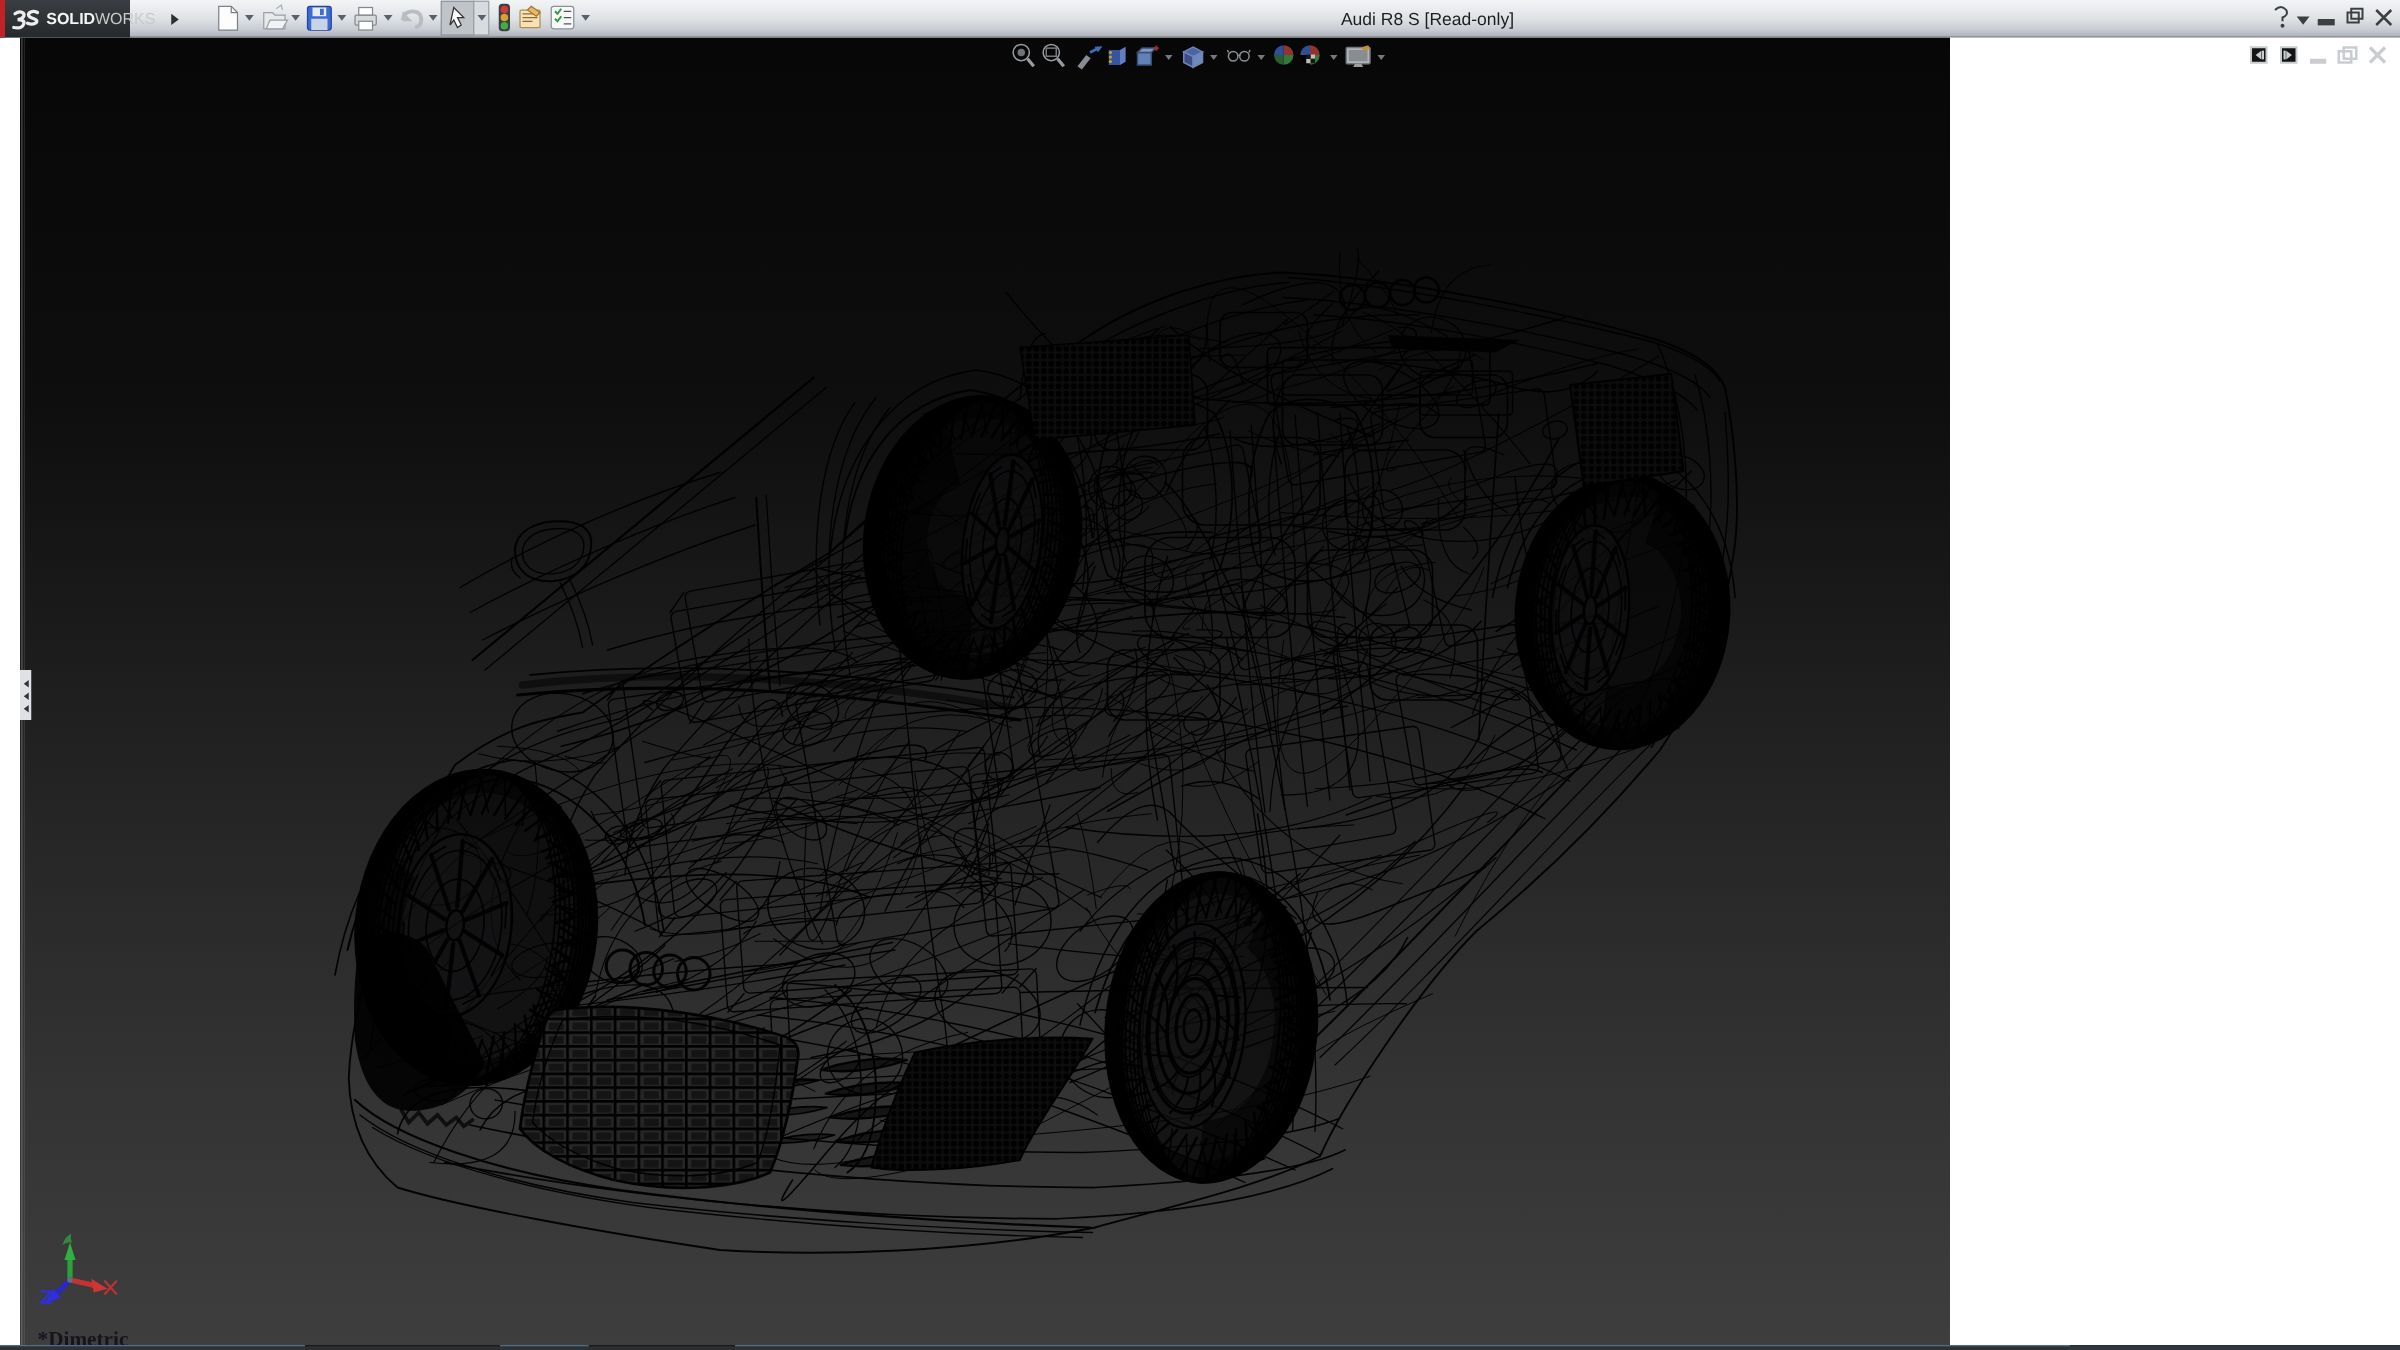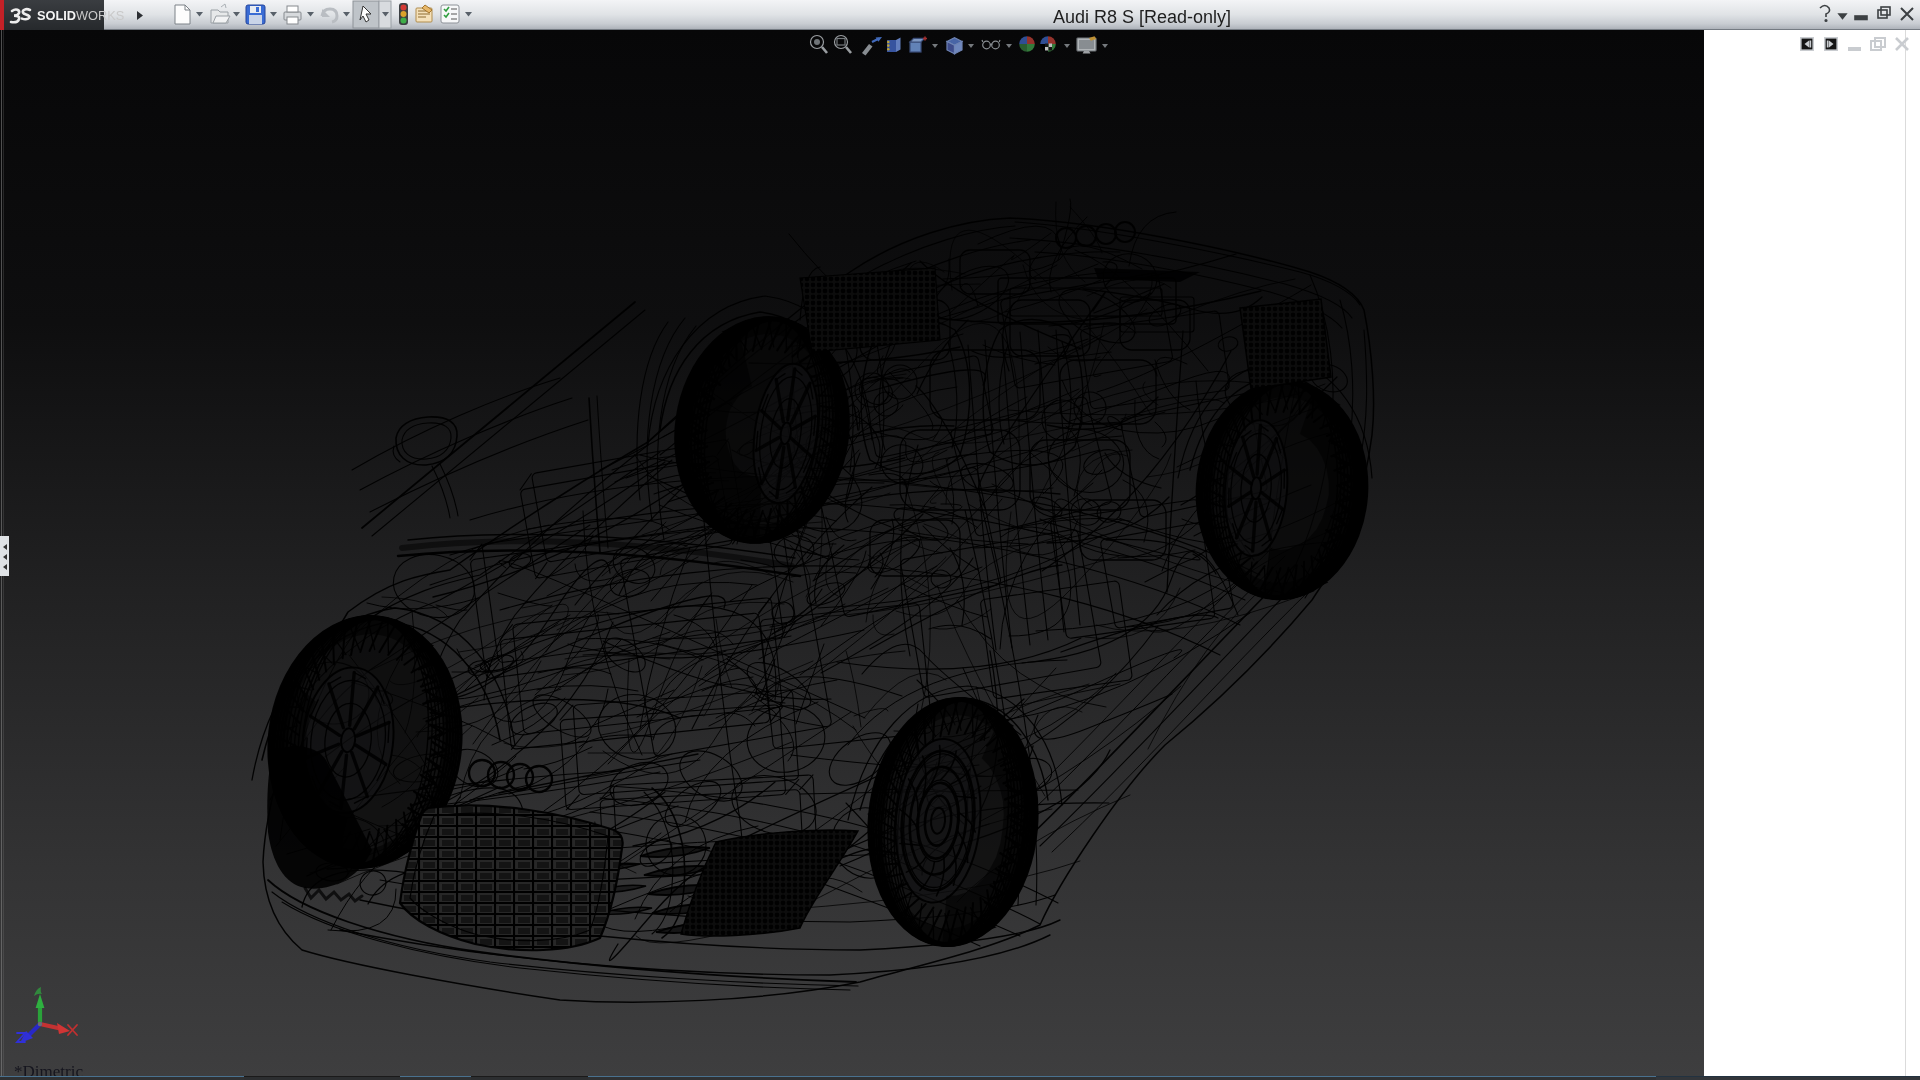--- a/index.html
+++ b/index.html
@@ -1,20 +1,20 @@
 <!DOCTYPE html>
 <html><head><meta charset="utf-8"><style>
 html,body{margin:0;padding:0;width:1920px;height:1080px;overflow:hidden;font-family:"Liberation Sans",sans-serif;}
 #titlebar{position:absolute;left:0;top:0;width:1920px;height:30px;background:linear-gradient(#f3f4f6 0%,#e0e3e6 50%,#c8ccd2 82%,#aeb3ba 100%);border-bottom:1px solid #757b83;box-sizing:border-box;}
 #logo{position:absolute;left:0;top:0;width:104px;height:30px;background:linear-gradient(#3a3d41,#26292c);}
 #redbar{position:absolute;left:0;top:0;width:4px;height:30px;background:#c42127;}
-#vp{position:absolute;left:0;top:30px;width:1704px;height:1046px;background:linear-gradient(#070708 0%,#0e0e0f 28%,#222223 55%,#333334 80%,#3e3e3f 100%);}
+#vp{position:absolute;left:16px;top:30px;width:1544px;height:1046px;background:linear-gradient(#070708 0%,#0e0e0f 28%,#222223 55%,#333334 80%,#3e3e3f 100%);font-weight:bold;}
 #vp .edge{position:absolute;top:0;bottom:0;width:1px;background:#888;opacity:0.55;}
 #status{position:absolute;left:0;top:1076px;width:1920px;height:4px;background:#2f3133;border-top:1px solid #49718f;box-sizing:border-box;}
-.ttl{position:absolute;top:7px;left:467px;width:1350px;text-align:center;font-size:18px;color:#1e1e1e;}
+.ttl{position:absolute;top:7px;left:467px;width:1350px;text-align:center;font-size:14px;color:#1e1e1e;}
 .dim{position:absolute;left:14px;top:1032px;font-family:"Liberation Serif",serif;font-size:17px;color:#15151e;}
 svg{position:absolute;}
 </style></head><body>
 <div id="vp">
 <div class="edge" style="left:1px"></div>
     <div class="edge" style="left:3px;opacity:.22"></div>
     <div class="edge" style="left:1905px;opacity:.3"></div>
 <svg width="1920" height="1046" viewBox="0 30 1920 1046" style="left:0;top:0">
 <defs>
 <pattern id="grid" width="19" height="11" patternUnits="userSpaceOnUse">

